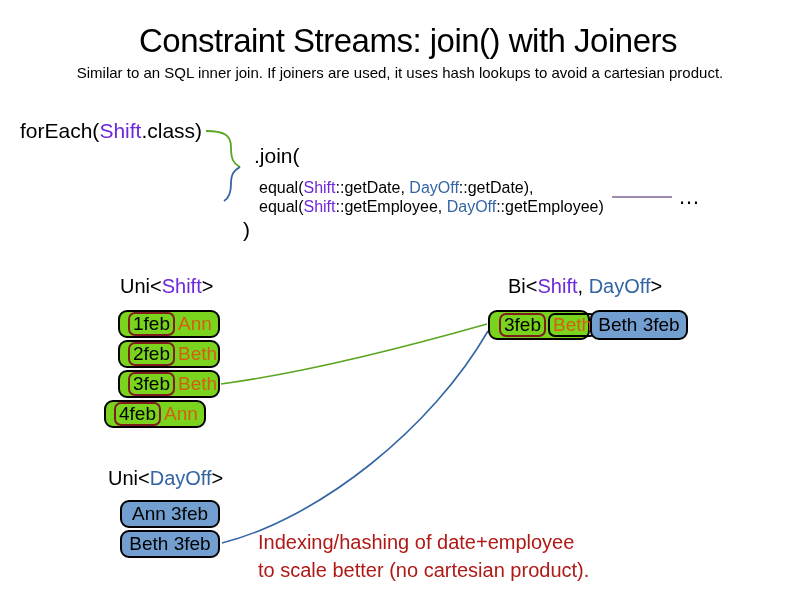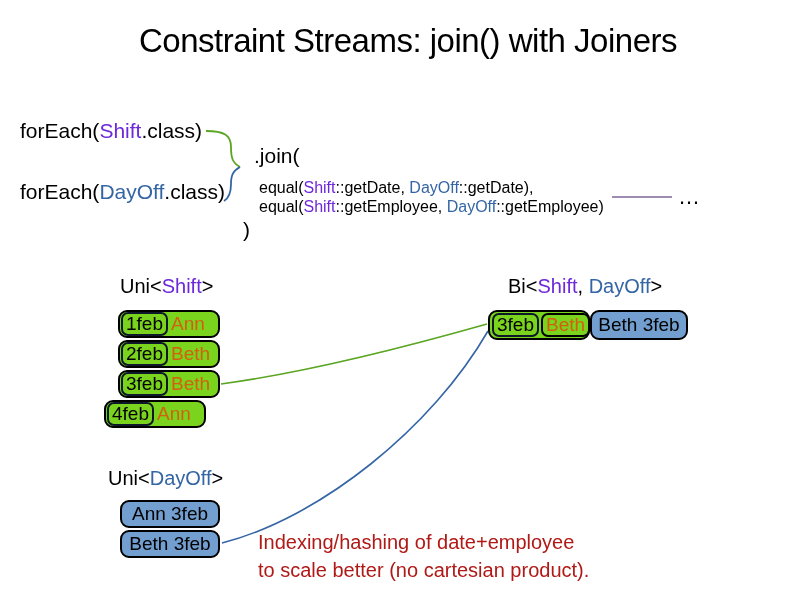--- a/index.html
+++ b/index.html
@@ -18,22 +18,22 @@
   .c-dayoff { color:#3465a4; }
 
   .label { font-size:20px; white-space:nowrap; color:#000; }
 
   .shrow {
     box-sizing:border-box; width:102px; height:28px;
     background:#7ad41e; border:2px solid #000; border-radius:9px;
     display:flex; align-items:center;
   }
   .datebox {
-    box-sizing:border-box; width:47px; height:24px; margin-left:1px;
-    border:2px solid #0f172a; border-radius:7px;
+    box-sizing:border-box; width:47px; height:24px; margin-left:8px;
+    border:2px solid #7f1d1d; border-radius:7px;
     display:flex; align-items:center; justify-content:center;
     font-size:19px; color:#000; flex:0 0 auto;
   }
   .empname { margin-left:3px; font-size:19px; color:#d45f10; }
   .empbox {
     box-sizing:border-box; height:24px; margin-left:2px; padding:0 3px;
     border:2px solid #000; border-radius:7px;
     display:flex; align-items:center; justify-content:center;
     font-size:19px; color:#d45f10; flex:0 0 auto;
   }
@@ -68,24 +68,24 @@
 
   <svg class="abs" style="left:0;top:0;" width="800" height="600" viewBox="0 0 800 600">
     <path d="M 206 131 C 224 131 231 135 231 147 C 231 159 233 163 240 167" fill="none" stroke="#5aa521" stroke-width="1.8"></path>
     <path d="M 240 167 C 233 171 231 175 231 184 C 231 193 229 198 224 201" fill="none" stroke="#3465a4" stroke-width="1.8"></path>
     <path d="M 221 384 C 310 372 420 343 487 324" fill="none" stroke="#5aa521" stroke-width="1.6"></path>
     <path d="M 222 543 C 320 518 432 428 488 331" fill="none" stroke="#3465a4" stroke-width="1.6"></path>
     <line x1="612" y1="197" x2="672" y2="197" stroke="#7c6498" stroke-width="1.5"></line>
   </svg>
 
   <div class="abs title">Constraint Streams: join() with Joiners</div>
+  <div class="abs subtitle">Similar to an SQL inner join. If joiners are used, it uses hash lookups to avoid a cartesian product.</div>
 
   <div class="abs code-line" style="left:20px; top:119px;"><span>forEach(</span><span class="c-shift">Shift</span><span>.class)</span></div>
 
-  <div class="abs code-line" style="left:20px; top:180px;"><span>forEach(</span><span class="c-dayoff">DayOff</span><span>.class)</span></div>
 
   <div class="abs code-line" style="left:241px; top:144px;margin-left:13px;">.join(</div>
 
   <div class="abs code-small" style="left:259px; top:198px;"><span>equal(</span><span class="c-shift">Shift</span><span>::getEmployee, </span><span class="c-dayoff">DayOff</span><span>::getEmployee)</span></div>
 
   <div class="abs code-small" style="left:259px; top:179px;"><span>equal(</span><span class="c-shift">Shift</span><span>::getDate, </span><span class="c-dayoff">DayOff</span><span>::getDate),</span></div>
 
   <div class="abs code-line" style="left:243px; top:218px;">)</div>
 
   <div class="abs ellipsis" style="left:678px; top:184px;">…</div>

